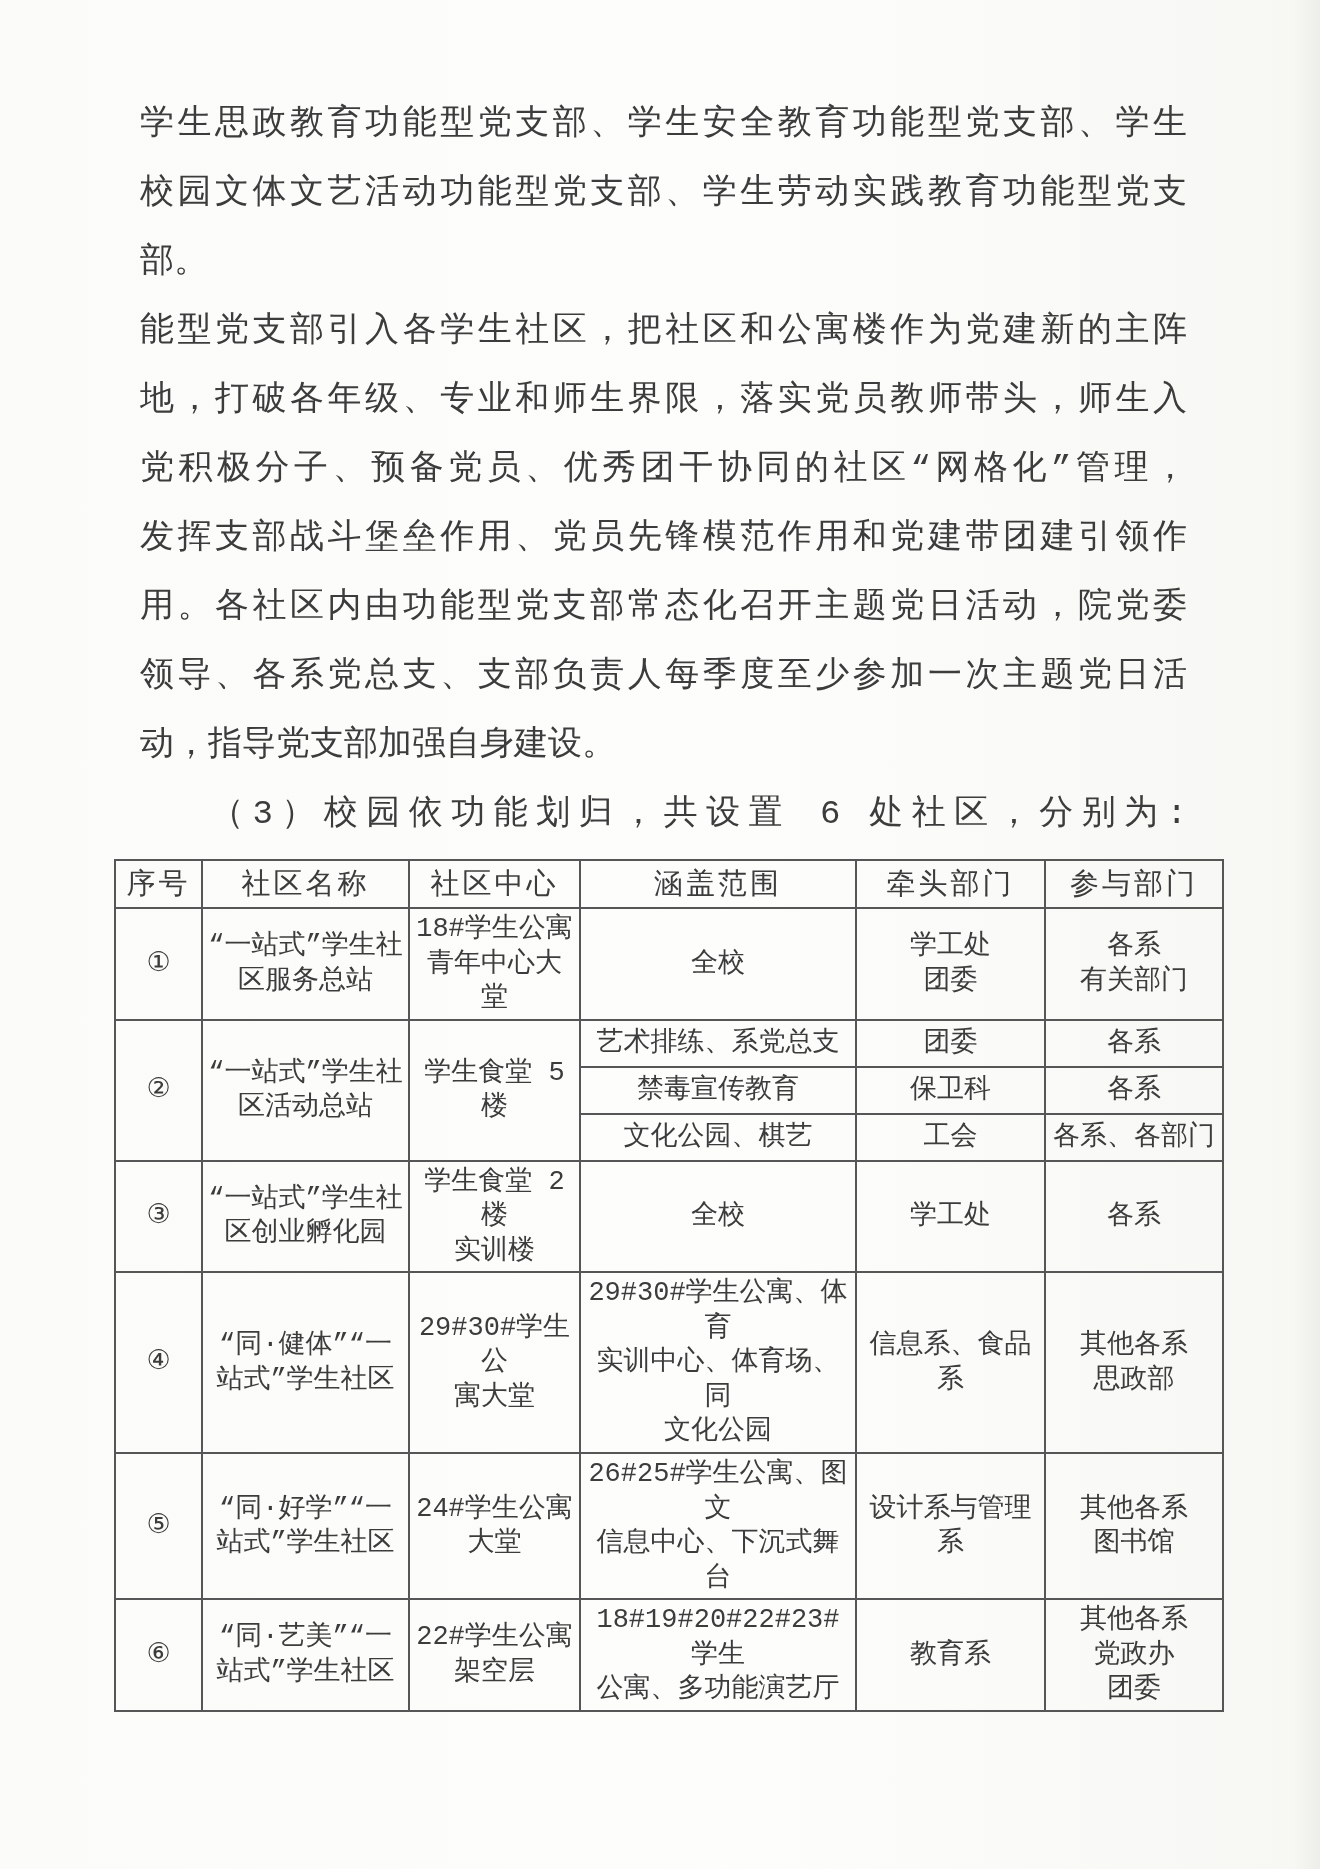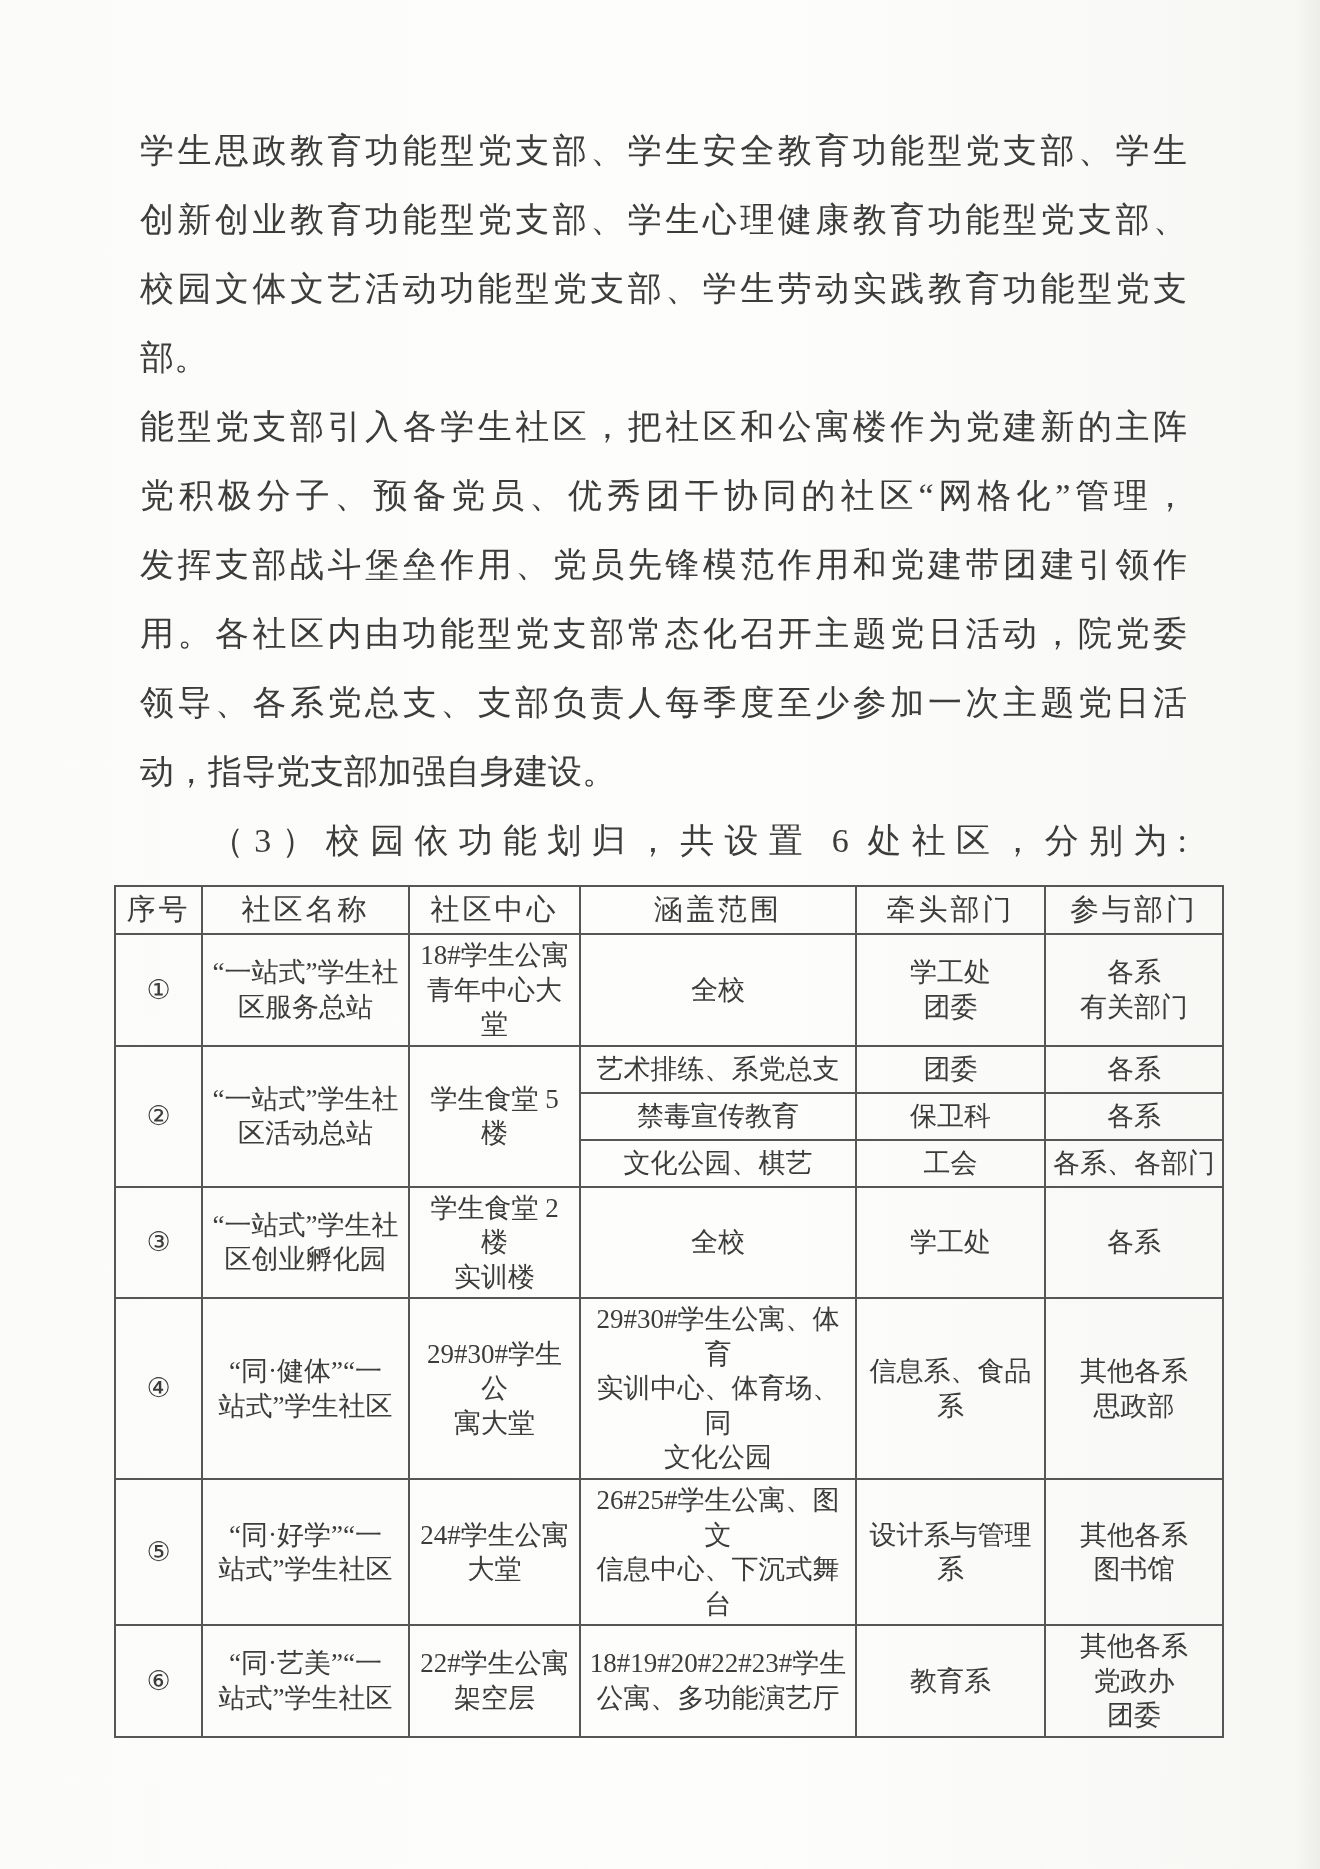--- a/index.html
+++ b/index.html
@@ -12,21 +12,22 @@
     background: linear-gradient(90deg, #fbfbf9 0%, #fdfdfc 55%, #f7f7f4 98%, #ededea 100%);
     font-family: "Liberation Serif", "DejaVu Serif", serif;
     color: #3c3c3c;
     overflow: hidden;
   }
   .page {
     position: relative;
     width: 100%;
     height: 100%;
     box-sizing: border-box;
-    padding-top: 116px;
+    padding-top: 90px;
+    font-family: Liberation Mono, monospace;
   }
   .text-block {
     margin-left: 140px;
     margin-right: 133px;
   }
   .line {
     font-size: 34px;
     line-height: 69px;
     text-align: justify;
     text-align-last: justify;
@@ -79,24 +80,24 @@
   tr.h-r5 { height: 80px; }
   tr.h-r6 { height: 110px; }
 </style>
 </head>
 <body>
 
 <div class="page">
 
   <div class="text-block">
     <div class="line">学生思政教育功能型党支部、学生安全教育功能型党支部、学生</div>
-    <div class="line">创新创业教育功能型党支部、学生心理健康教育功能型党支部、</div>
     <div class="line">校园文体文艺活动功能型党支部、学生劳动实践教育功能型党支</div>
     <div class="line noj">部。</div>
     <div class="line">能型党支部引入各学生社区，把社区和公寓楼作为党建新的主阵</div>
+    <div class="line">地，打破各年级、专业和师生界限，落实党员教师带头，师生入</div>
     <div class="line">党积极分子、预备党员、优秀团干协同的社区“网格化”管理，</div>
     <div class="line">发挥支部战斗堡垒作用、党员先锋模范作用和党建带团建引领作</div>
     <div class="line">用。各社区内由功能型党支部常态化召开主题党日活动，院党委</div>
     <div class="line">领导、各系党总支、支部负责人每季度至少参加一次主题党日活</div>
     <div class="line noj">动，指导党支部加强自身建设。</div>
     <div class="line indent">（3）校园依功能划归，共设置 6 处社区，分别为:</div>
   </div>
 
   <table class="community">
     <colgroup>

